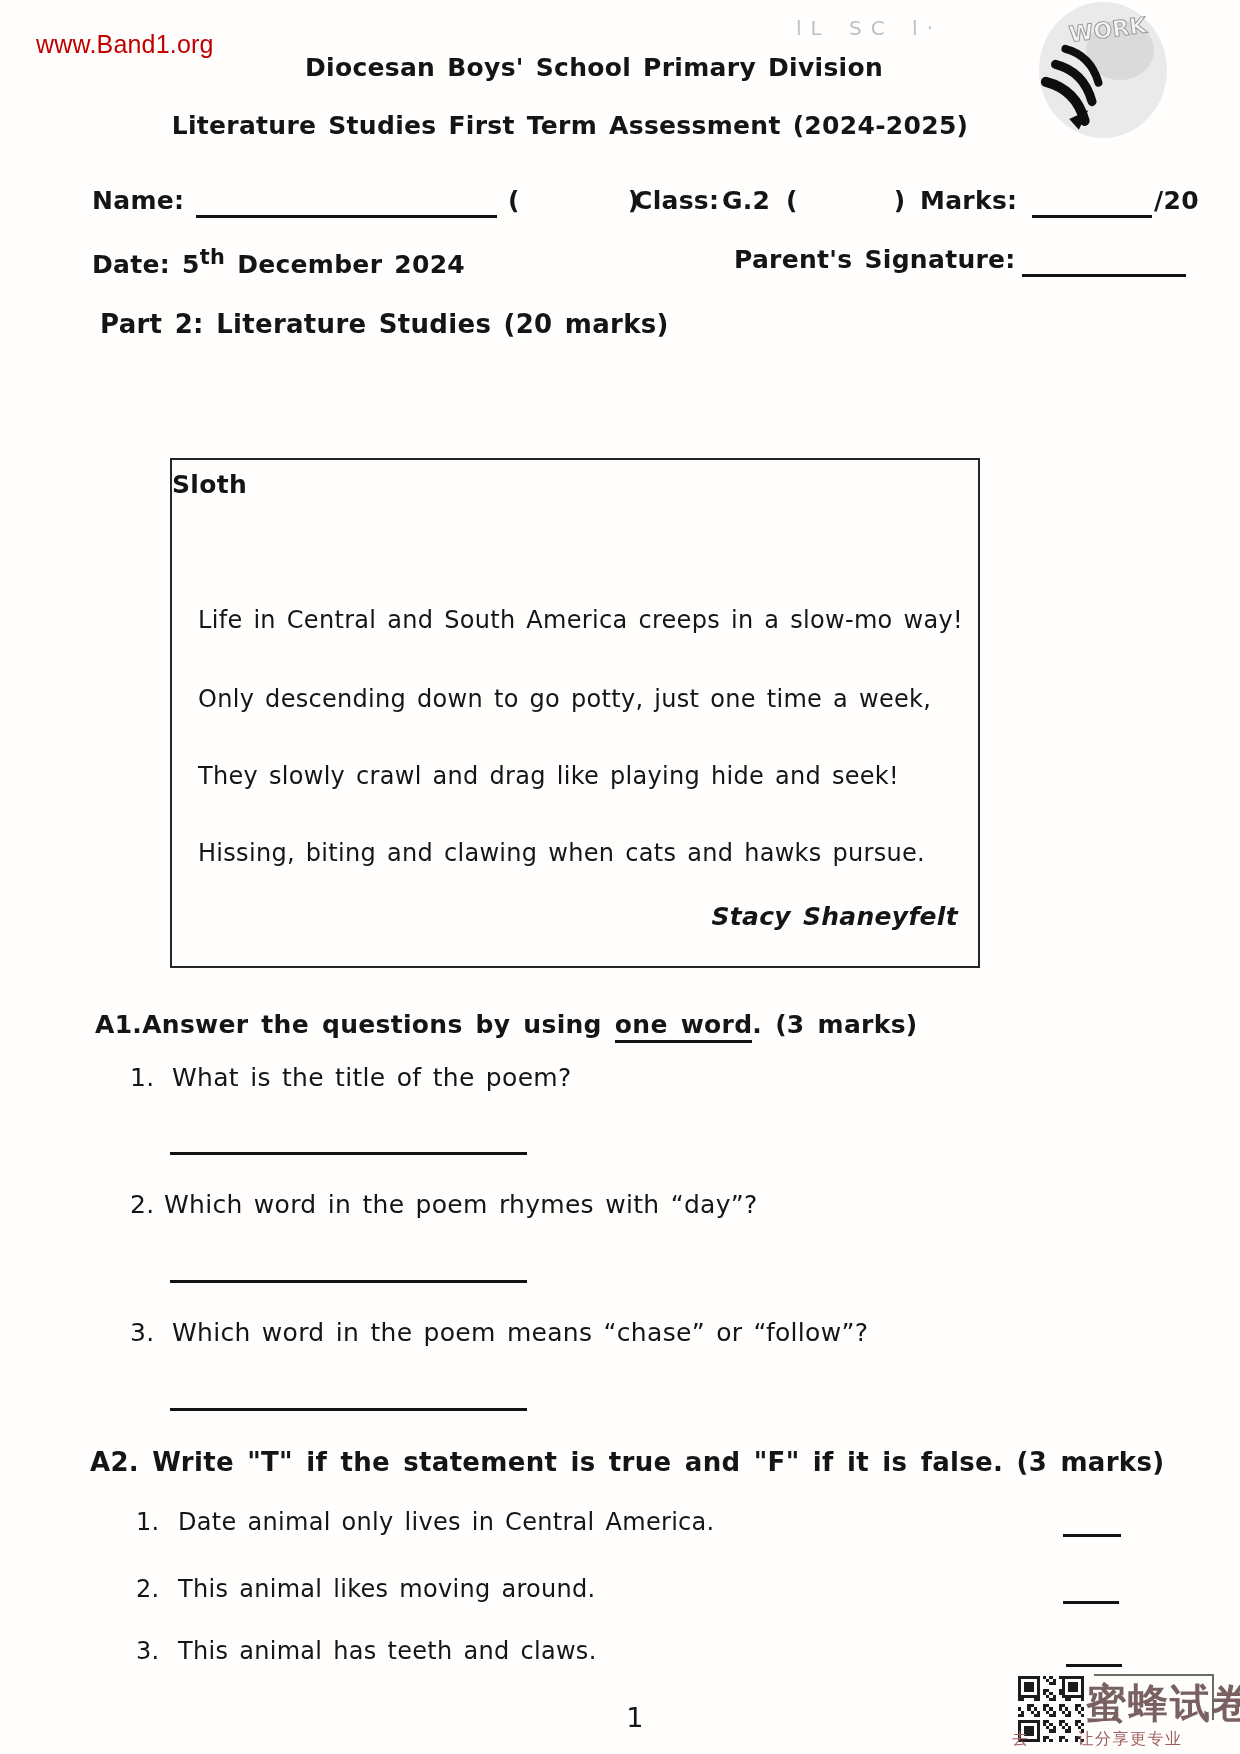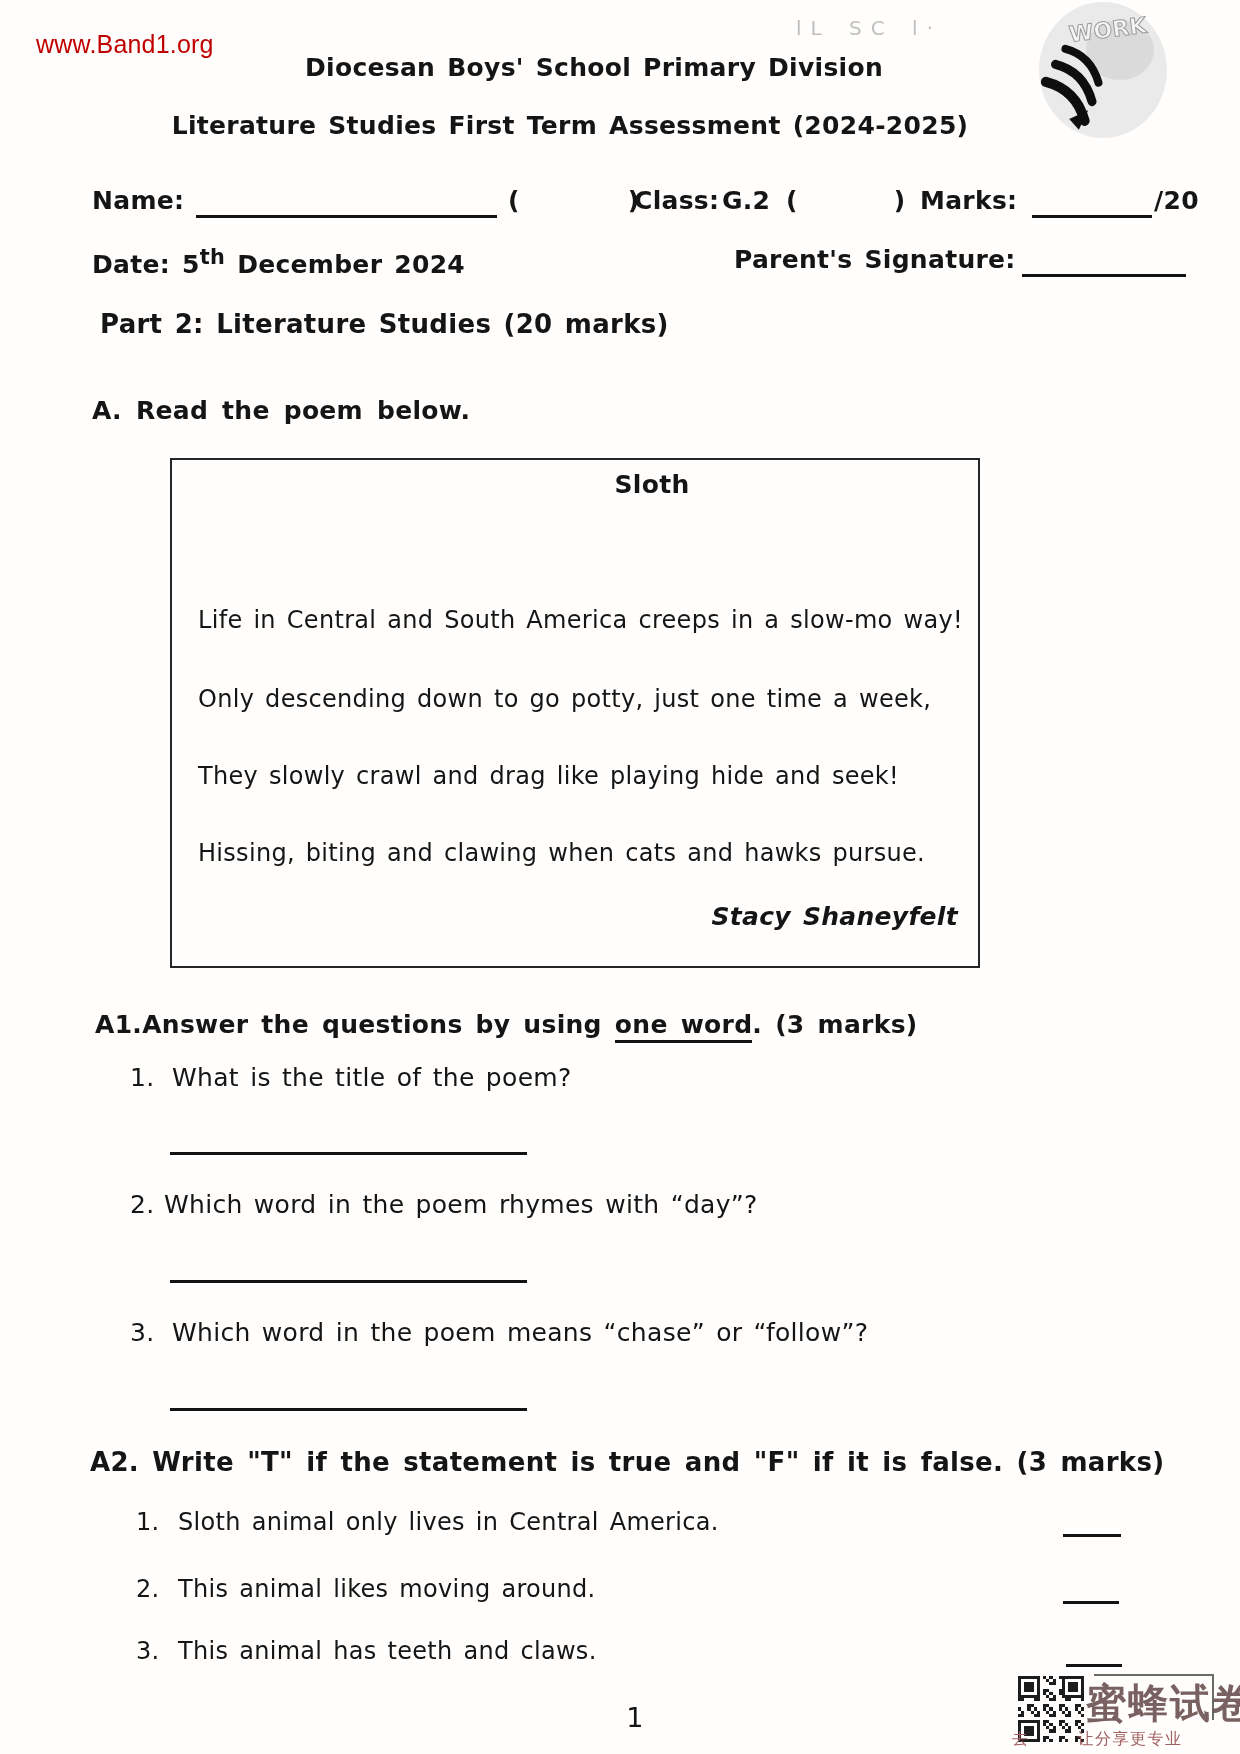--- a/index.html
+++ b/index.html
@@ -28,21 +28,21 @@
   .marks-line{left:1032px;top:215px;width:120px;}
   .marks-total{left:1154px;}
   .date-row{left:92px;top:245px;font-size:25px;}
   .sig-label{left:734px;top:245px;font-size:25px;}
   .sig-line{left:1022px;top:274px;width:164px;}
   
   .part2{left:100px;top:309px;font-size:26px;}
   .a-instruction{left:92px;top:396px;font-size:25px;word-spacing:5px;}
   
   .poem-box{left:170px;top:458px;width:806px;height:506px;border:2px solid #262626;}
-  .poem-title{left:0;top:10px;width:960px;text-align:center;font-size:25px;}
+  .poem-title{left:0;top:10px;width:960px;font-size:25px;}
   .pl{left:26px;font-size:24px;white-space:nowrap;}
   .pl1{top:69px;}.pl2{top:146px;}.pl3{top:225px;}.pl4{top:302px;}.pl5{top:379px;}
   .poem-author{right:20px;top:442px;font-style:italic;font-size:25px;font-weight:600;}
   
   .a1-heading{left:95px;top:1010px;font-size:25px;word-spacing:4px;}
   .u-inline{border-bottom:3px solid #131313;padding-bottom:1px;}
   .q-num{font-size:25px;}
   .q-text{font-size:25px;white-space:nowrap;}
   .q1n{left:130px;top:1063px;}.q1t{left:172px;top:1063px;}
   .q2n{left:130px;top:1190px;}.q2t{left:164px;top:1190px;}
@@ -105,21 +105,20 @@
   <span class="abs b fr marks-total">/20</span>
 
   <div class="abs b date-row">
     <span>Date:</span>
     <span>5</span><sup>th</sup><span> December 2024</span>
   </div>
   <span class="abs b sig-label">Parent's Signature:</span>
   <div class="rule sig-line"></div>
 
   <div class="abs b part2">Part 2: Literature Studies (20 marks)</div>
-  <div class="abs b a-instruction">A. Read the poem below.</div>
 
   <div class="abs poem-box">
     <div class="abs b poem-title">Sloth</div>
     <div class="abs pl pl3">Only descending down to go potty, just one time a week,</div>
     <div class="abs pl pl2">Life in Central and South America creeps in a slow-mo way!</div>
     <div class="abs pl pl4">They slowly crawl and drag like playing hide and seek!</div>
     <div class="abs pl pl5">Hissing, biting and clawing when cats and hawks pursue.</div>
     <div class="abs poem-author">Stacy Shaneyfelt</div>
   </div>
 
@@ -135,21 +134,21 @@
   <span class="abs q-text q2t">Which word in the poem rhymes with “day”?</span>
   <div class="rule ans2"></div>
 
   <span class="abs q-num q3n">3.</span>
   <span class="abs q-text q3t">Which word in the poem means “chase” or “follow”?</span>
   <div class="rule ans3"></div>
 
   <div class="abs b a2-heading">A2. Write "T" if the statement is true and "F" if it is false. (3 marks)</div>
 
   <span class="abs s-num s1n">1.</span>
-  <span class="abs s-text s1t">Sloth animal only lives in Central America.</span>
+  <span class="abs s-text s1t">Date animal only lives in Central America.</span>
   <div class="rule tf1"></div>
 
   <span class="abs s-num s2n">2.</span>
   <span class="abs s-text s2t">This animal likes moving around.</span>
   <div class="rule tf2"></div>
 
   <span class="abs s-num s3n">3.</span>
   <span class="abs s-text s3t">This animal has teeth and claws.</span>
   <div class="rule tf3"></div>
 

